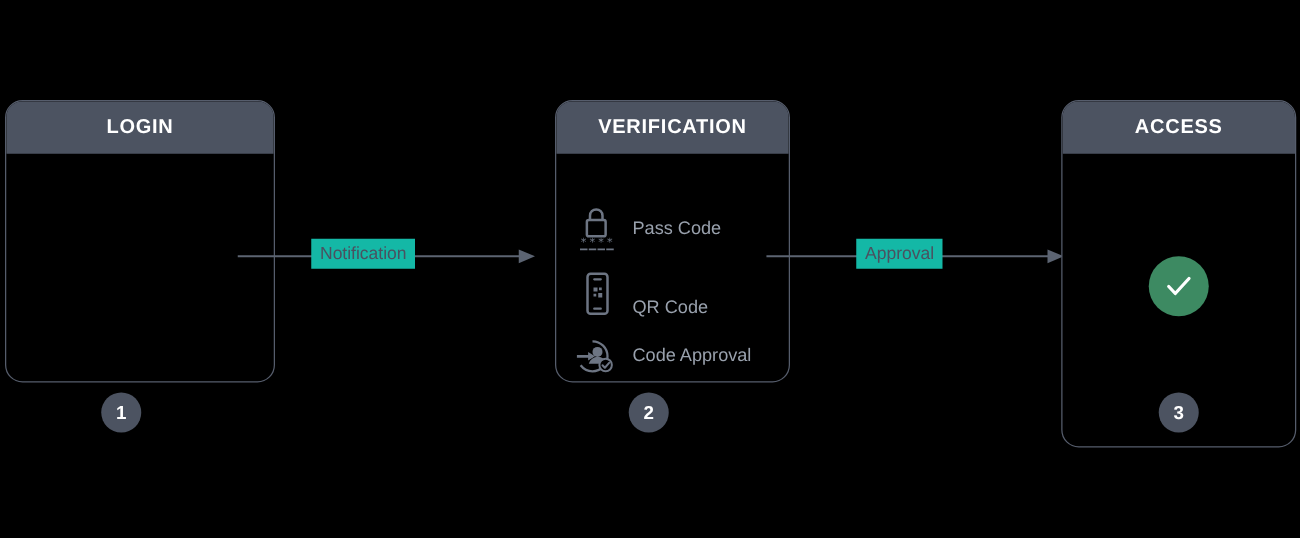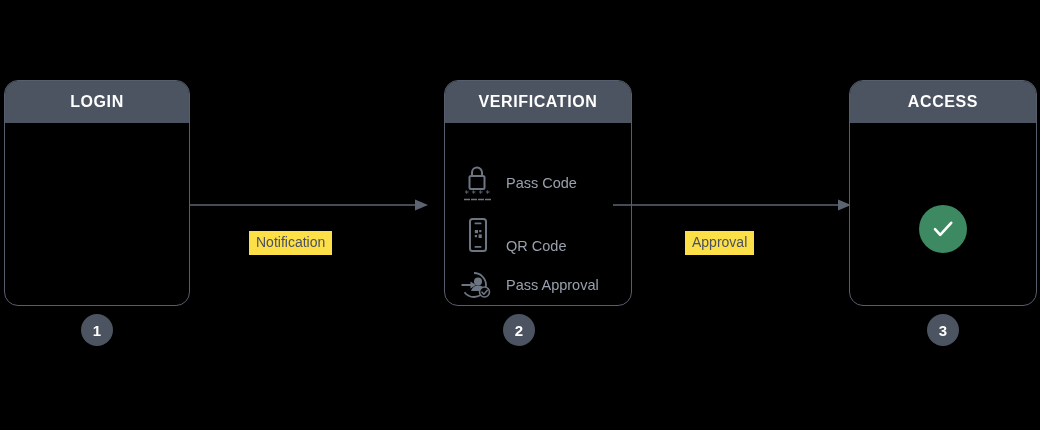--- a/index.html
+++ b/index.html
@@ -27,23 +27,23 @@
   }
   .card-title{
     color:#ffffff;
     font-size:16px;
     font-weight:bold;
     letter-spacing:.6px;
   }
   .card-body{position:relative;height:calc(100% - 42px);}
 
   
-  #card-login       {left:4px;  top:80px; width:186px; height:226px;}
+  #card-login       {left:4px;  top:80px; width:216px; height:226px;}
   #card-verification{left:444px;top:80px; width:188px; height:226px;}
-  #card-access      {left:849px;top:80px; width:188px; height:226px;}
+  #card-access      {left:849px;top:80px; width:188px; height:278px;}
 
   
   .field{
     position:absolute;left:19px;width:148px;height:36px;
     border:1.5px solid #5c6472;border-radius:7px;
     display:flex;align-items:center;justify-content:center;
     box-sizing:border-box;
     color:#9aa2ae;font-size:13px;font-weight:bold;letter-spacing:.6px;
   }
   #field-username{top:52px;}
@@ -66,24 +66,23 @@
     width:48px;height:48px;border-radius:50%;
     background:#3d8a62;display:flex;align-items:center;justify-content:center;
   }
 
   
   .conn{position:absolute;height:24px;display:block;}
   #conn-1{left:190px;top:193px;width:238px;}
   #conn-2{left:613px;top:193px;width:238px;}
   .conn-label{
     position:absolute;top:191px;
-    background:#fde047;color:#4a5160;
+    background:#14b8a6;color:#4a5160;
     font-size:14px;padding:3px 7px;white-space:nowrap;
     line-height:1.25;
-    margin-top:40px;
   }
   #conn-label-1{left:249px;}
   #conn-label-2{left:685px;}
 
   
   .badge{
     position:absolute;top:314px;width:32px;height:32px;border-radius:50%;
     background:#4c5361;color:#fff;
     display:flex;align-items:center;justify-content:center;
     font-size:15px;font-weight:bold;
@@ -151,21 +150,21 @@
       <div class="vrow" id="vrow-2">
         <svg class="vicon" viewBox="0 0 34 38">
           <path d="M13 7 a12 12 0 1 1 0 24 a12 12 0 0 1 -9.5 -4.8" fill="none" stroke="#6d7583" stroke-width="1.8"></path>
           <circle cx="17" cy="15.5" r="4" fill="#6d7583"></circle>
           <path d="M10 25 a7.5 7.5 0 0 1 14.5 0 z" fill="#6d7583"></path>
           <line x1="0.5" y1="19" x2="13" y2="19" stroke="#6d7583" stroke-width="2.2"></line>
           <polygon points="15,19 9.5,15.6 9.5,22.4" fill="#6d7583"></polygon>
           <circle cx="23.5" cy="26" r="5" fill="#000" stroke="#6d7583" stroke-width="1.6"></circle>
           <path d="M21 26.2 l1.9 2 l3.4 -3.9" fill="none" stroke="#6d7583" stroke-width="1.6" stroke-linecap="round" stroke-linejoin="round"></path>
         </svg>
-        <span class="vlabel">Pass Approval</span>
+        <span class="vlabel">Code Approval</span>
       </div>
 
     </div>
   </div>
 
   <svg class="conn" id="conn-2" viewBox="0 0 238 24">
     <line x1="0" y1="12" x2="226" y2="12" stroke="#5c6472" stroke-width="1.6"></line>
     <polygon points="238,12 225,6.5 225,17.5" fill="#5c6472"></polygon>
   </svg>
   <div class="conn-label" id="conn-label-2">Approval</div>

